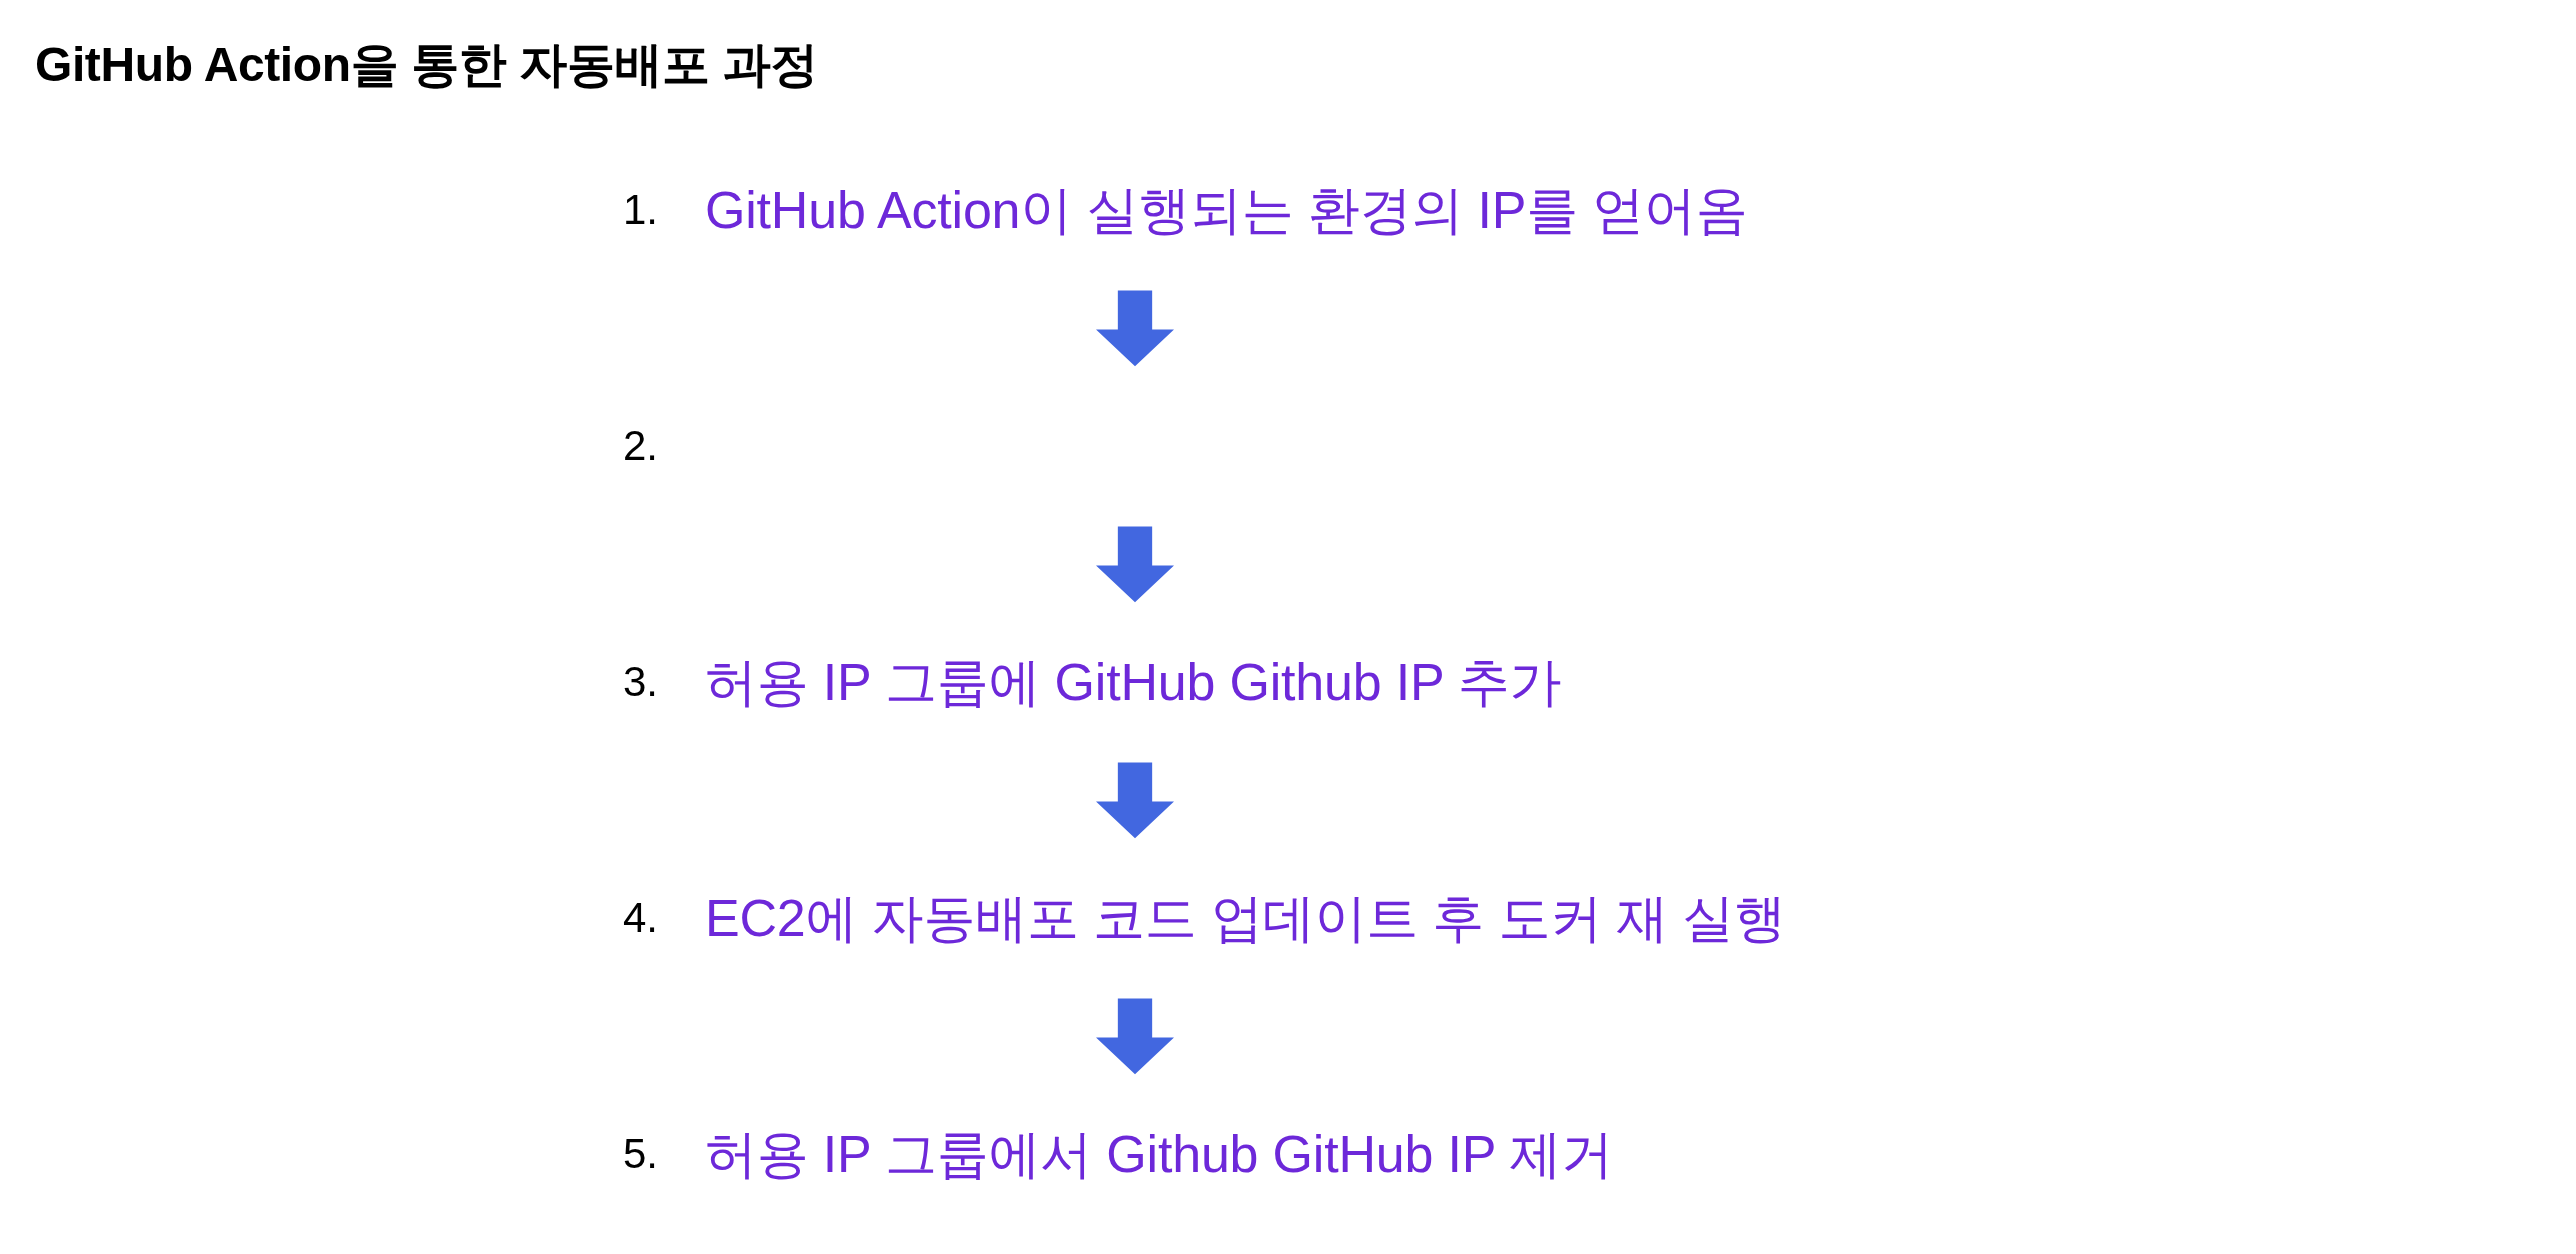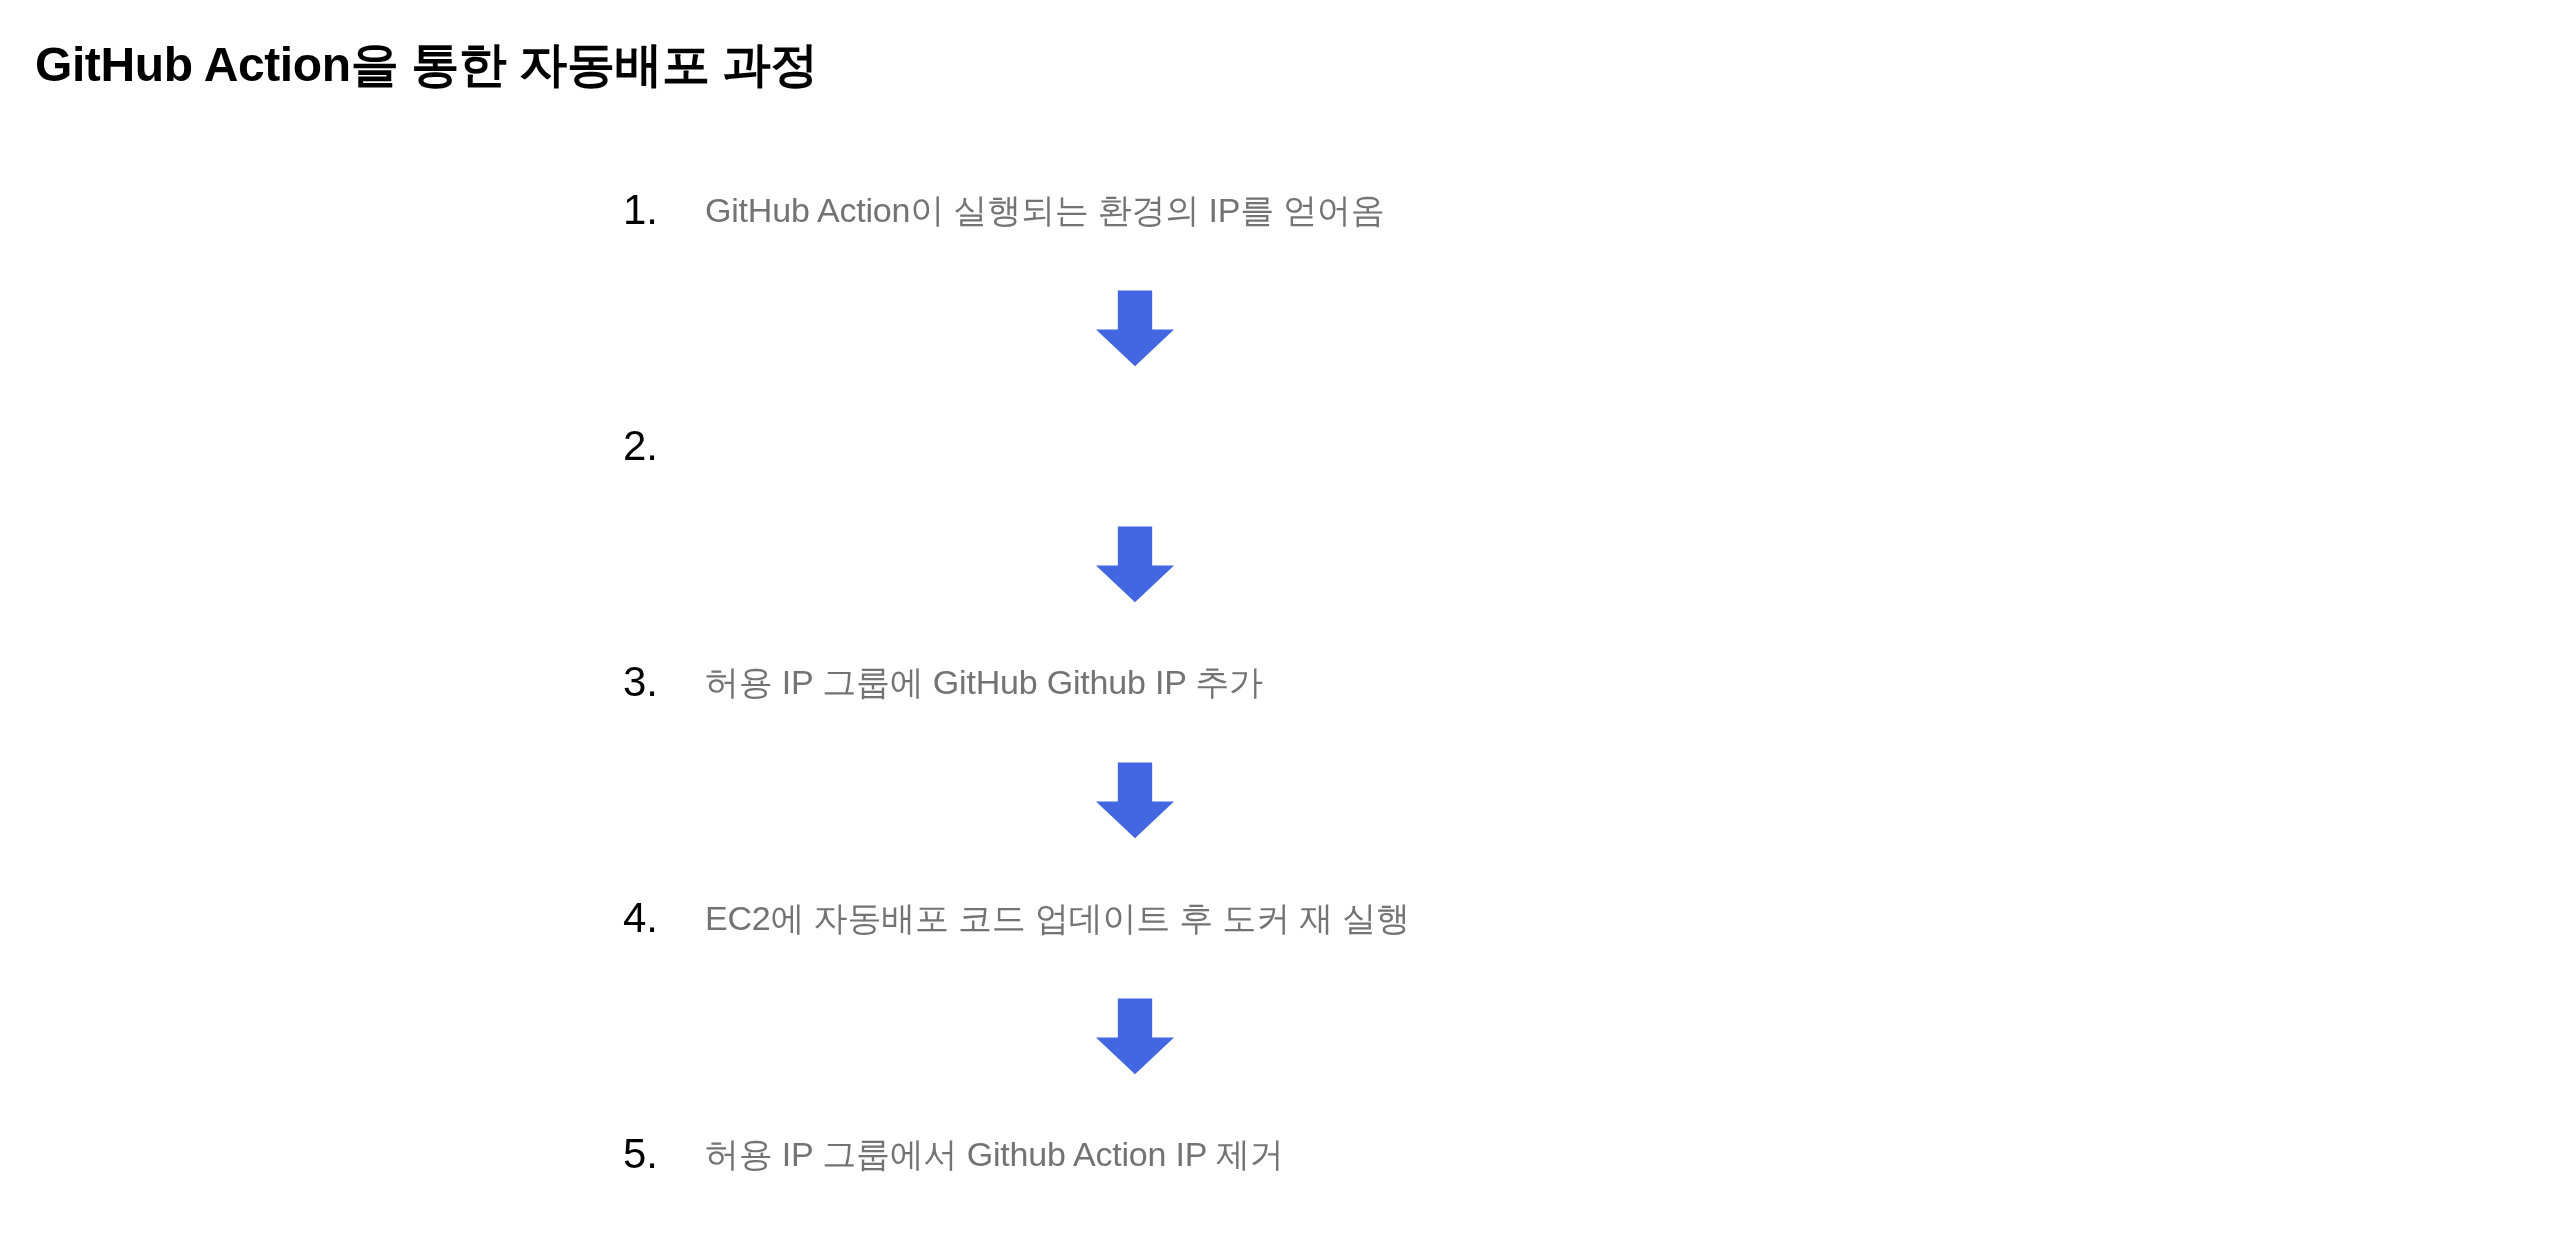--- a/index.html
+++ b/index.html
@@ -52,23 +52,23 @@
     flex: 0 0 auto;
     width: 82px;
     font-size: 42px;
     line-height: 1.1;
     color: #000000;
     white-space: nowrap;
   }
 
   .step-text {
     flex: 1 1 auto;
-    font-size: 34px;
+    font-size: 52px;
     line-height: 1.25;
-    color: #737373;
+    color: #6d28d9;
     white-space: nowrap;
     letter-spacing: -0.2px;
   }
 
   .arrow-row {
     height: 142px;
     position: relative;
   }
 
   .arrow-wrap {
@@ -140,18 +140,18 @@
     <div class="arrow-row">
       <div class="arrow-wrap">
         <svg viewBox="0 0 100 100" xmlns="http://www.w3.org/2000/svg" aria-hidden="true">
           <polygon points="28,2 72,2 72,52 100,52 50,99 0,52 28,52" fill="#4267E0"></polygon>
         </svg>
       </div>
     </div>
 
     <div class="step-row">
       <div class="step-number">5.</div>
-      <div class="step-text">허용 IP 그룹에서 Github Action IP 제거</div>
+      <div class="step-text">허용 IP 그룹에서 Github GitHub IP 제거</div>
     </div>
 
   </div>
 </div>
 
 
 </body></html>

